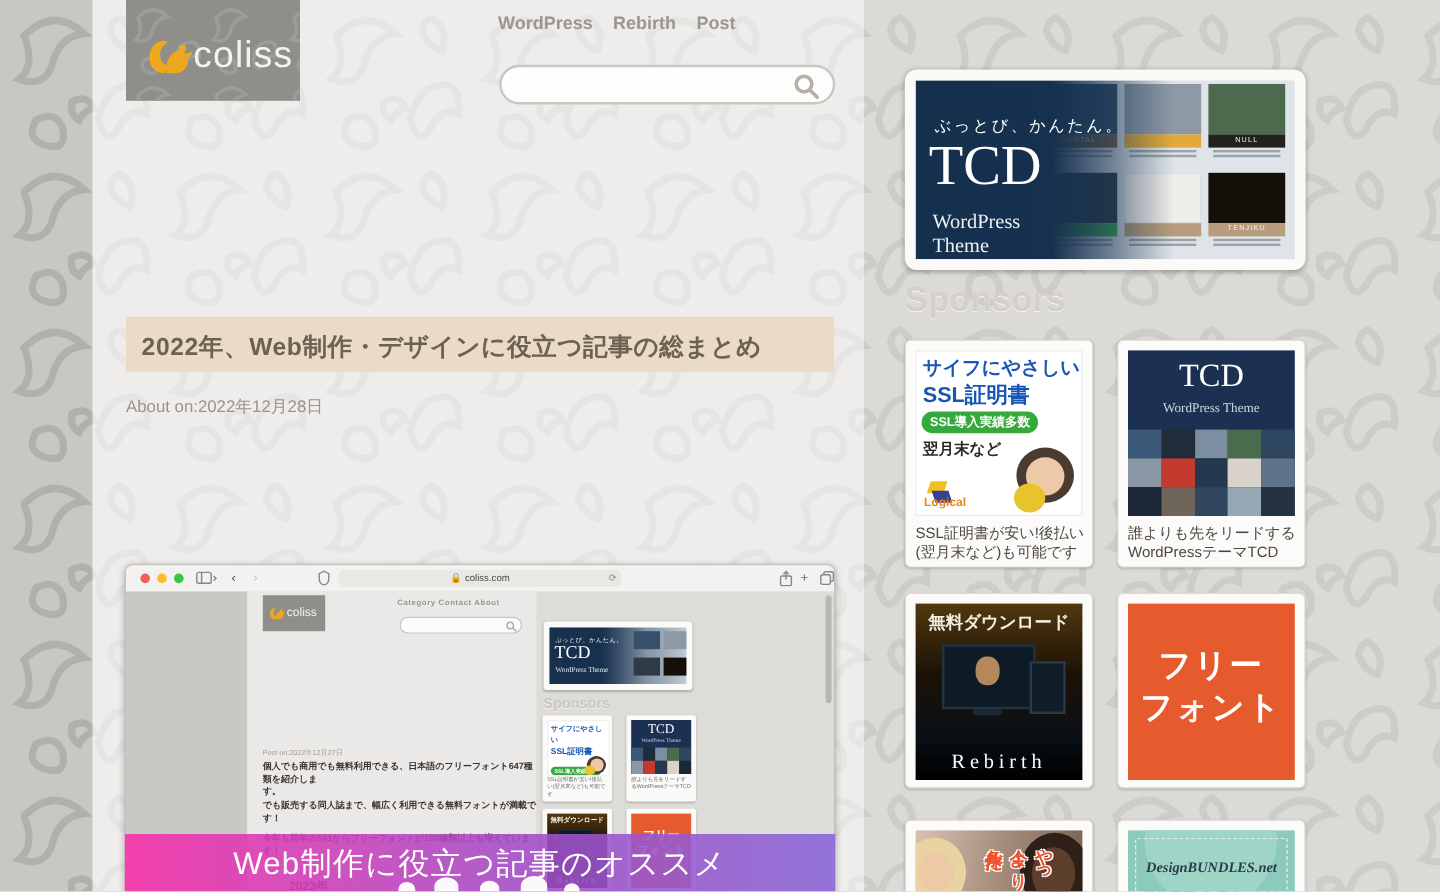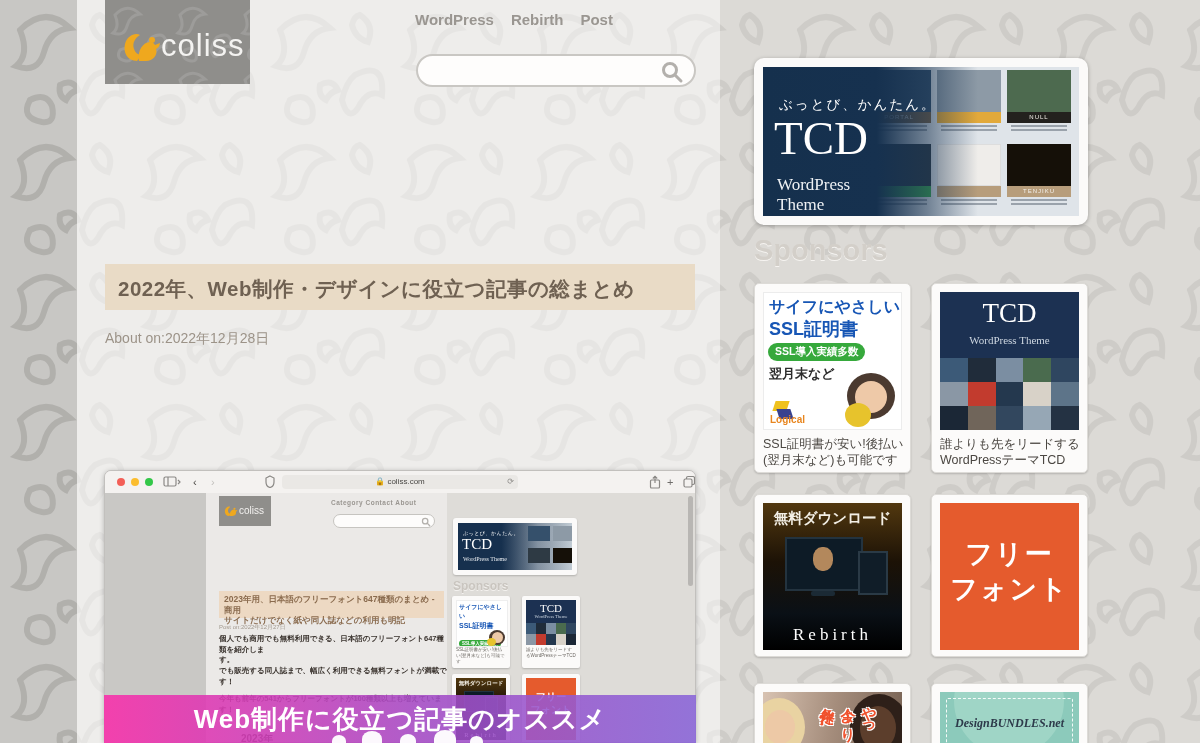--- a/index.html
+++ b/index.html
@@ -54,21 +54,21 @@
   .mcap{position:absolute;left:4px;top:51px;width:50px;font-size:4.5px;color:#6b6archives;color:#6b6762;line-height:1.3;}
   .mtitlebar{position:absolute;left:114px;top:98px;width:225px;height:27px;background:#edd9c3;}
   .mtitlebar div{padding:3px 5px 0 5px;font-size:8.5px;font-weight:700;color:#8a6b4e;line-height:1.25;}
   .mdate{position:absolute;left:114px;top:130px;font-size:6px;color:#a39a90;}
   .mbody{position:absolute;left:114px;top:141px;width:230px;font-size:7.5px;font-weight:700;color:#3a332e;line-height:1.42;}
   .mbody .gap{height:7px;}
   .mbehind{position:absolute;left:136px;top:239px;font-size:10px;font-weight:700;color:#3d3530;}
 
   
   .banner{left:104px;top:695px;width:592px;height:48px;z-index:6;background:linear-gradient(90deg,rgba(248,48,170,.89),rgba(164,77,199,.89) 55%,rgba(138,102,216,.89));}
-  .banner .txt{position:absolute;left:0;right:0;top:7px;text-align:center;color:#fff;font-size:26px;font-weight:700;letter-spacing:1px;}
+  .banner .txt{position:absolute;left:0;right:0;top:7px;text-align:center;color:#fff;font-size:26px;font-weight:400;letter-spacing:1px;}
   .blob{position:absolute;background:#fff;border-radius:50% 50% 10% 10%;bottom:-4px;opacity:.96;}
 
   
   .tcdbanner{left:754px;top:58px;width:334px;height:167px;background:#fbfaf9;border-radius:10px;box-shadow:0 1px 4px rgba(0,0,0,.28);z-index:2;}
   .tcdbanner .in{position:absolute;inset:9px;background:#dfe4e9;overflow:hidden;}
   .tcdbanner .grid{position:absolute;left:104px;top:3px;}
   .tthumb{position:absolute;width:64px;}
   .tthumb .im{height:42px;}
   .tthumb .bar{height:11px;font-size:6px;color:#f3efe9;text-align:center;line-height:11px;letter-spacing:1px;}
   .tthumb .cl{height:2px;background:#9aa2ab;margin:2px 4px 0 4px;}
@@ -298,26 +298,20 @@
       </div>
       <div class="mcard" style="left:417px;top:181px;height:70px">
         <div class="img" style="height:62px;background:#e55b2d">
           <div style="text-align:center;color:#fff;font-size:10px;font-weight:800;padding-top:12px;line-height:1.3">
             <div>フリー</div>
             <div>フォント</div>
           </div>
         </div>
       </div>
 
-      <div class="mtitlebar">
-        <div>
-          <span>2023年用、日本語のフリーフォント647種類のまとめ -商用</span><br>
-          <span>サイトだけでなく紙や同人誌などの利用も明記</span>
-        </div>
-      </div>
       <div class="mdate">Post on:2022年12月27日</div>
       <div class="mbody">
         <div>個人でも商用でも無料利用できる、日本語のフリーフォント647種類を紹介しま</div>
         <div>す。</div>
         <div>でも販売する同人誌まで、幅広く利用できる無料フォントが満載です！</div>
         <div class="gap"></div>
         <div>今年も前年の541からフリーフォントが100種類以上も増えています！</div>
       </div>
       <div class="mbehind">2023年</div>
     </div>

